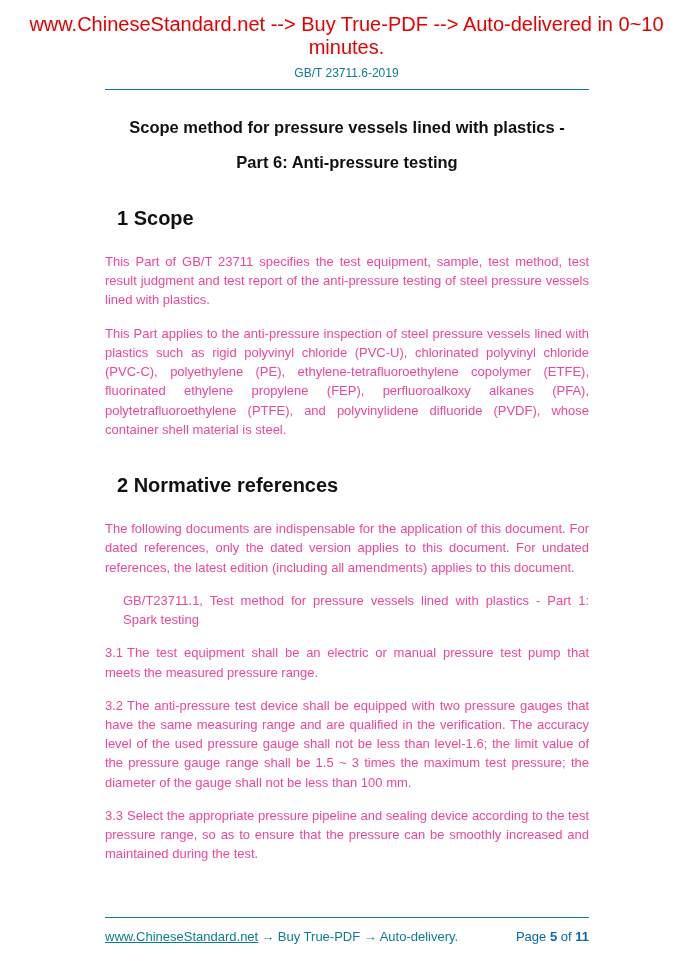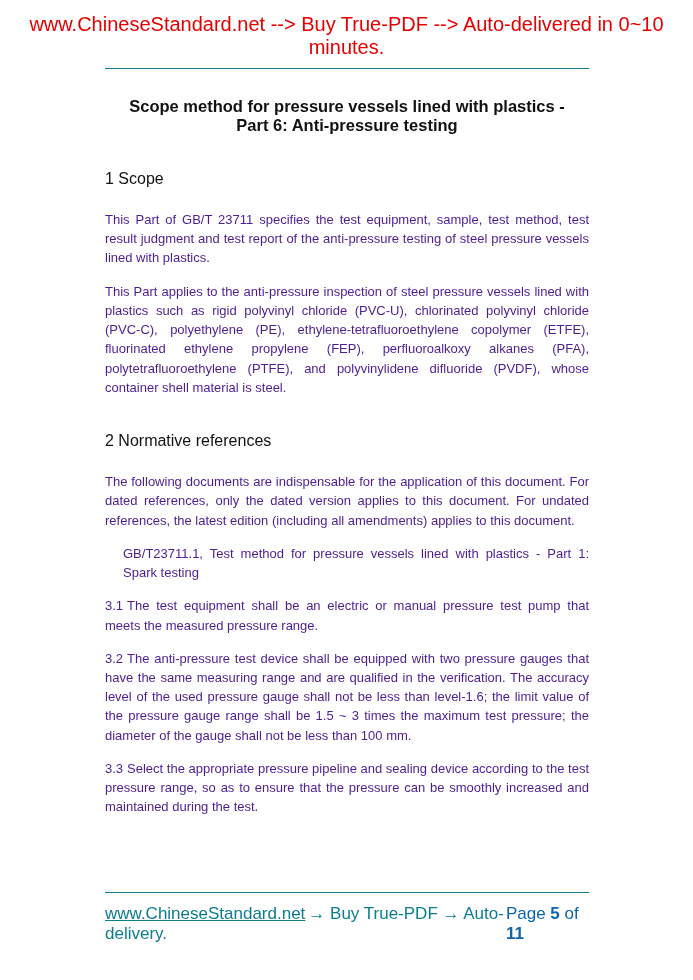--- a/index.html
+++ b/index.html
@@ -33,62 +33,63 @@
     border-top: 1.5px solid var(--teal, #0c7d8f);
     margin: 9px 104px 0 105px;
   }
   .doc-title {
     margin: 28px 104px 0 105px;
     text-align: center;
     font-size: 16.5px;
     font-weight: bold;
     color: #111;
   }
-  .doc-title .t2 { margin-top: 0; }
+  .doc-title .t2 { margin-top: 16px; }
   .content { padding: 0 104px 0 105px; }
   h2.sec {
-    font-size: 16px;
-    font-weight: normal;
+    font-size: 20px;
+    font-weight: bold;
     color: #111;
-    margin: 35px 0 22px;
+    margin: 35px 12px 22px;
   }
   p.body-p {
     font-size: 13px;
     line-height: 1.48;
     text-align: justify;
     margin: 0 0 14px;
-    color: #4c1d95;
+    color: #ec4899;
   }
   p.ref { padding-left: 18px; }
   .clause-num { font-weight: normal; margin-right: 4px; }
   .footer { position: absolute; left: 105px; right: 104px; bottom: 36px; }
   .footer-rule {
     border: none;
     border-top: 1.5px solid var(--teal, #0c7d8f);
     margin: 0 0 11px;
   }
   .footer-row {
     display: flex;
     justify-content: space-between;
     align-items: baseline;
-    font-size: 17px;
+    font-size: 13px;
   }
   .footer-left { color: var(--teal, #0c7d8f); }
   .footer-left a { color: inherit; text-decoration: underline; cursor: pointer; }
   .footer-tagline { margin-left: 3px; }
   .footer-right { color: var(--page-blue, #0a66b2); }
   .footer-right b { font-weight: bold; }
 </style>
 </head>
 <body>
 
 <div class="page">
 
   <div class="header">
     <div class="promo">www.ChineseStandard.net --&gt; Buy True-PDF --&gt; Auto-delivered in 0~10 minutes.</div>
+    <div class="std-code">GB/T 23711.6-2019</div>
   </div>
 
   <hr class="rule">
 
   <div class="doc-title">
     <div class="t1">Scope method for pressure vessels lined with plastics -</div>
     <div class="t2">Part 6: Anti-pressure testing</div>
   </div>
 
   <div class="content">

